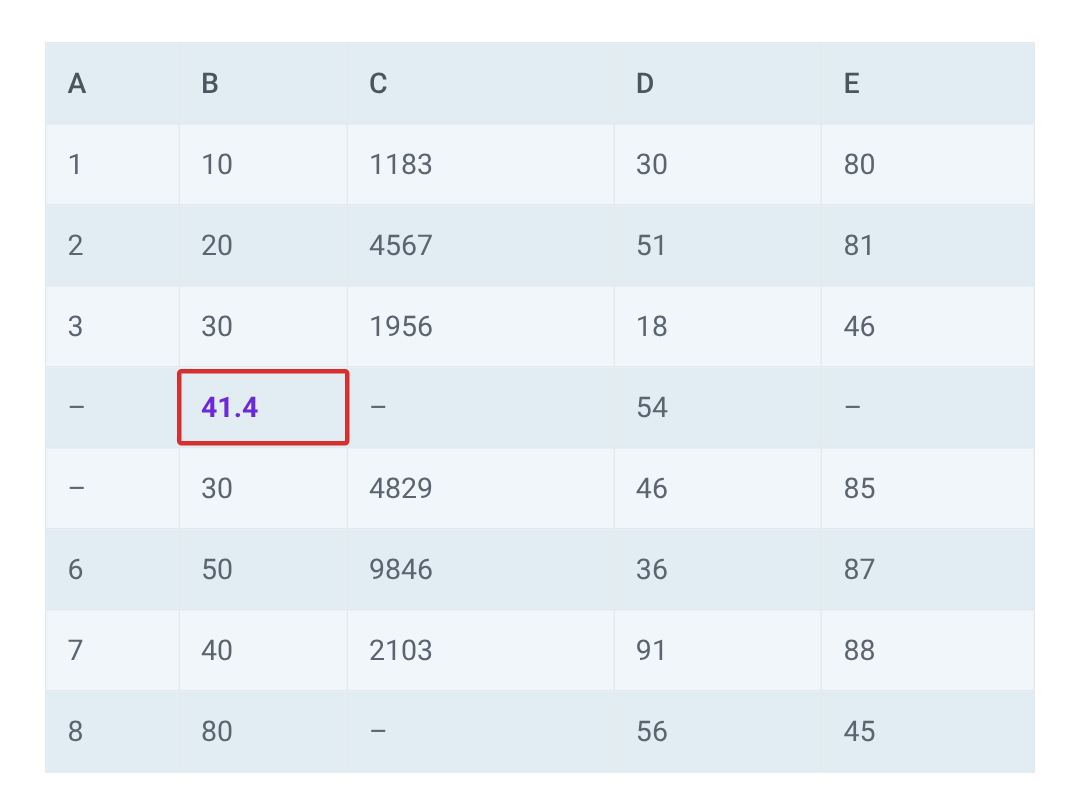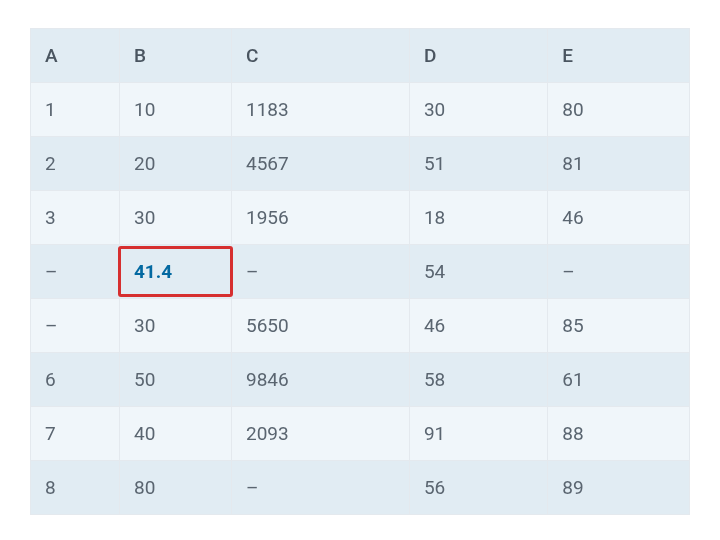--- a/index.html
+++ b/index.html
@@ -40,21 +40,21 @@
       color: #4a5560;
     }
     tbody tr:nth-child(odd) td {
       background: #f0f6fa;
     }
     tbody tr:nth-child(even) td {
       background: #e1ecf3;
     }
     td.highlight {
       font-weight: 700;
-      color: #0369a1;
+      color: #6d28d9;
       position: relative;
     }
     td.highlight::after {
       content: "";
       position: absolute;
       top: 1px;
       left: -2px;
       right: -2px;
       bottom: 1px;
       border: 3px solid #d62f2f;
@@ -107,39 +107,39 @@
       <tr>
         <td>–</td>
         <td class="highlight">41.4</td>
         <td>–</td>
         <td>54</td>
         <td>–</td>
       </tr>
       <tr>
         <td>–</td>
         <td>30</td>
-        <td>5650</td>
+        <td>4829</td>
         <td>46</td>
         <td>85</td>
       </tr>
       <tr>
         <td>6</td>
         <td>50</td>
         <td>9846</td>
-        <td>58</td>
-        <td>61</td>
+        <td>36</td>
+        <td>87</td>
       </tr>
       <tr>
         <td>7</td>
         <td>40</td>
-        <td>2093</td>
+        <td>2103</td>
         <td>91</td>
         <td>88</td>
       </tr>
       <tr>
         <td>8</td>
         <td>80</td>
         <td>–</td>
         <td>56</td>
-        <td>89</td>
+        <td>45</td>
       </tr>
     </tbody>
 </table>
 
 </body></html>

